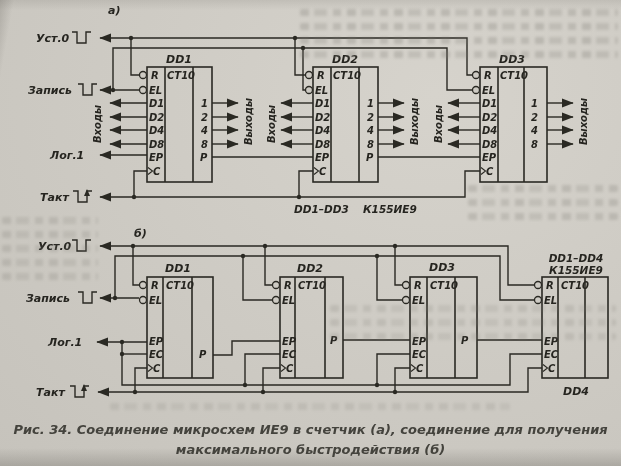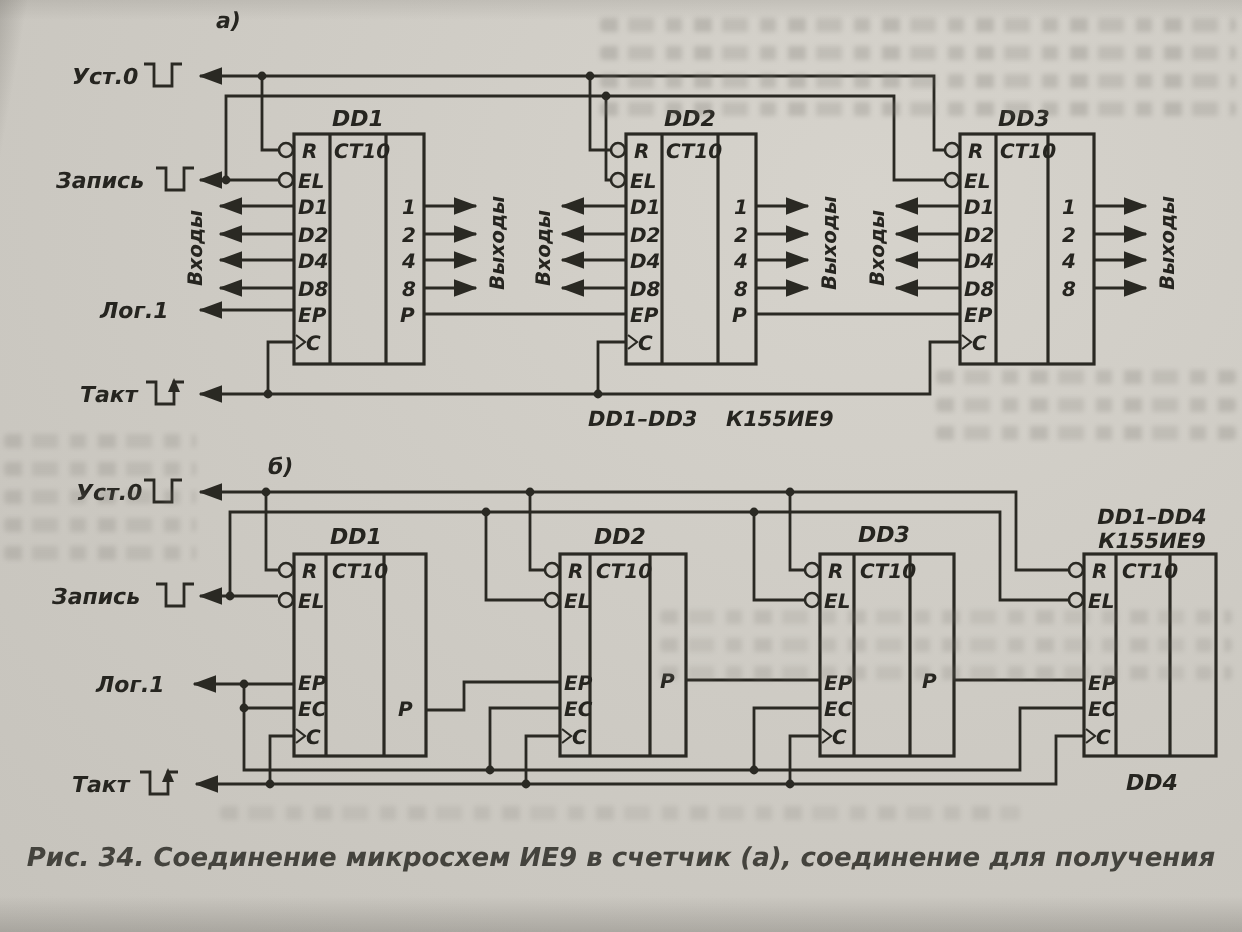--- a/index.html
+++ b/index.html
@@ -342,14 +342,15 @@
           <circle cx="377" cy="385" r="2.2"></circle>
         <circle cx="135" cy="392" r="2.2"></circle>
           <circle cx="263" cy="392" r="2.2"></circle>
           <circle cx="395" cy="392" r="2.2"></circle>
       </g>
     </g>
   </svg>
 
   <div id="caption">
     <div>Рис. 34. Соединение микросхем ИЕ9 в счетчик (а), соединение для получения</div>
+    <div>максимального быстродействия (б)</div>
   </div>
 </div>
 
 </body></html>

